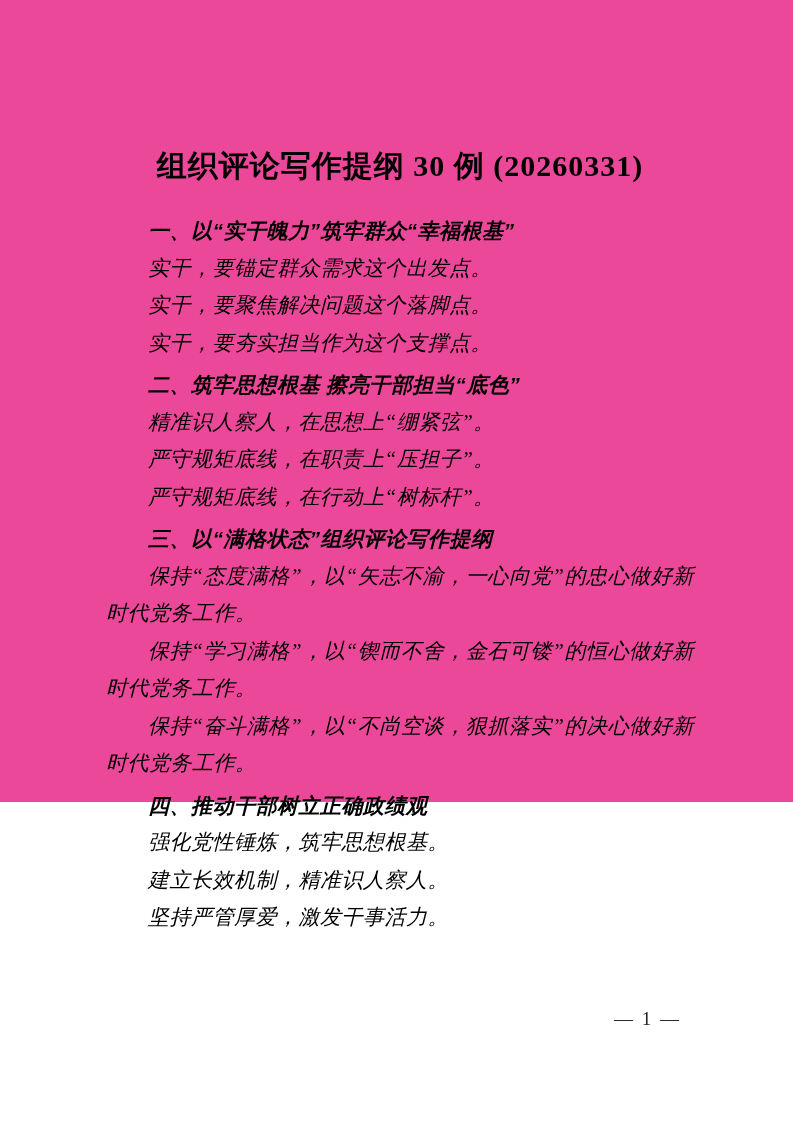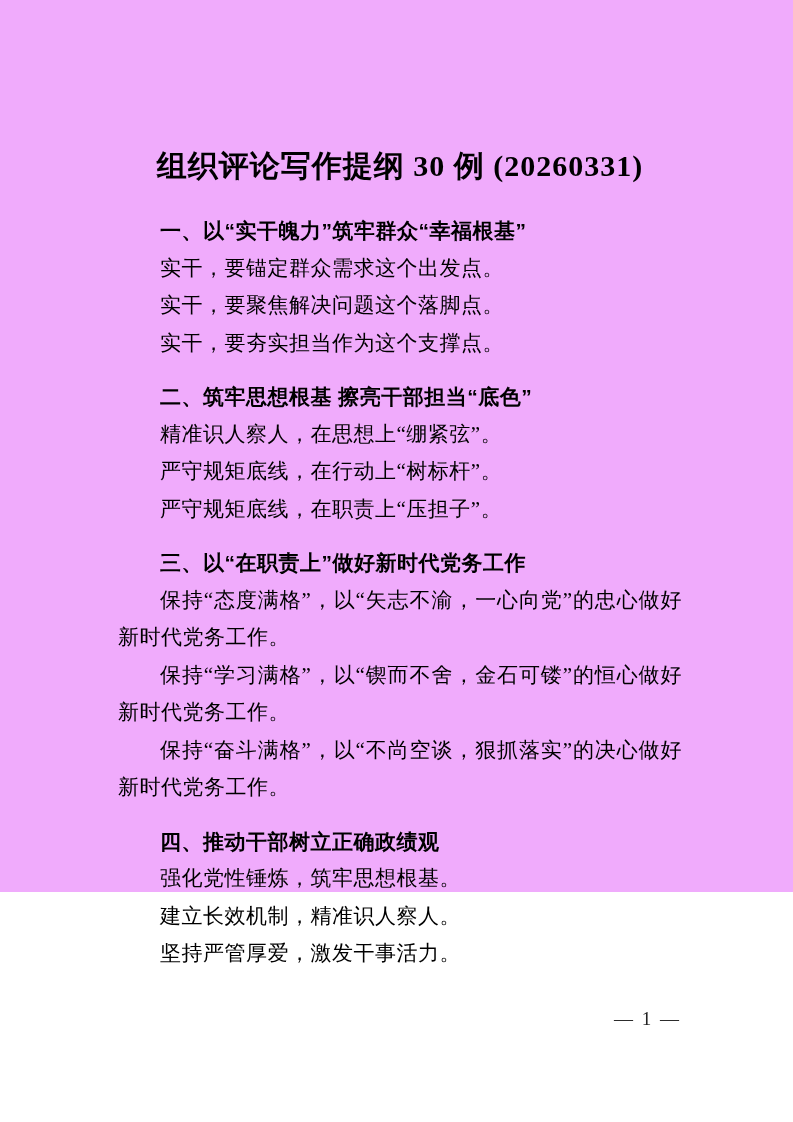--- a/index.html
+++ b/index.html
@@ -10,36 +10,36 @@
   body {
     width: 793px;
     height: 1122px;
     position: relative;
     overflow: hidden;
     color: #000000;
   }
   .page {
     position: relative;
     width: 793px;
-    height: 892px;
-    background: #f0abfc;
+    height: 802px;
+    background: #ec4899;
     box-sizing: border-box;
     padding: 146px 95px 0 102px;
   }
   .doc-title {
     margin: 0 0 26px 0;
     font-family: "Liberation Serif", "DejaVu Serif", serif;
     font-weight: 600;
     font-size: 30px;
     line-height: 40px;
     text-align: center;
     letter-spacing: 1px;
     white-space: nowrap;
   }
-  section { margin: 16px; padding: 0; }
+  section { margin: 4px; padding: 0; font-style: italic; }
   .heading {
     margin: 0;
     font-family: "Liberation Sans", "DejaVu Sans", sans-serif;
     font-weight: bold;
     font-size: 21px;
     line-height: 37.5px;
     text-indent: 42px;
     letter-spacing: 0.5px;
   }
   .para {
@@ -72,26 +72,26 @@
   <section>
     <h2 class="heading">一、以“实干魄力”筑牢群众“幸福根基”</h2>
     <p class="para">实干，要锚定群众需求这个出发点。</p>
     <p class="para">实干，要聚焦解决问题这个落脚点。</p>
     <p class="para">实干，要夯实担当作为这个支撑点。</p>
   </section>
 
   <section>
     <h2 class="heading">二、筑牢思想根基 擦亮干部担当“底色”</h2>
     <p class="para">精准识人察人，在思想上“绷紧弦”。</p>
+    <p class="para">严守规矩底线，在职责上“压担子”。</p>
     <p class="para">严守规矩底线，在行动上“树标杆”。</p>
-    <p class="para">严守规矩底线，在职责上“压担子”。</p>
   </section>
 
   <section>
-    <h2 class="heading">三、以“在职责上”做好新时代党务工作</h2>
+    <h2 class="heading">三、以“满格状态”组织评论写作提纲</h2>
     <p class="para">保持“态度满格”，以“矢志不渝，一心向党”的忠心做好新时代党务工作。</p>
     <p class="para">保持“学习满格”，以“锲而不舍，金石可镂”的恒心做好新时代党务工作。</p>
     <p class="para">保持“奋斗满格”，以“不尚空谈，狠抓落实”的决心做好新时代党务工作。</p>
   </section>
 
   <section>
     <h2 class="heading">四、推动干部树立正确政绩观</h2>
     <p class="para">强化党性锤炼，筑牢思想根基。</p>
     <p class="para">建立长效机制，精准识人察人。</p>
     <p class="para">坚持严管厚爱，激发干事活力。</p>

